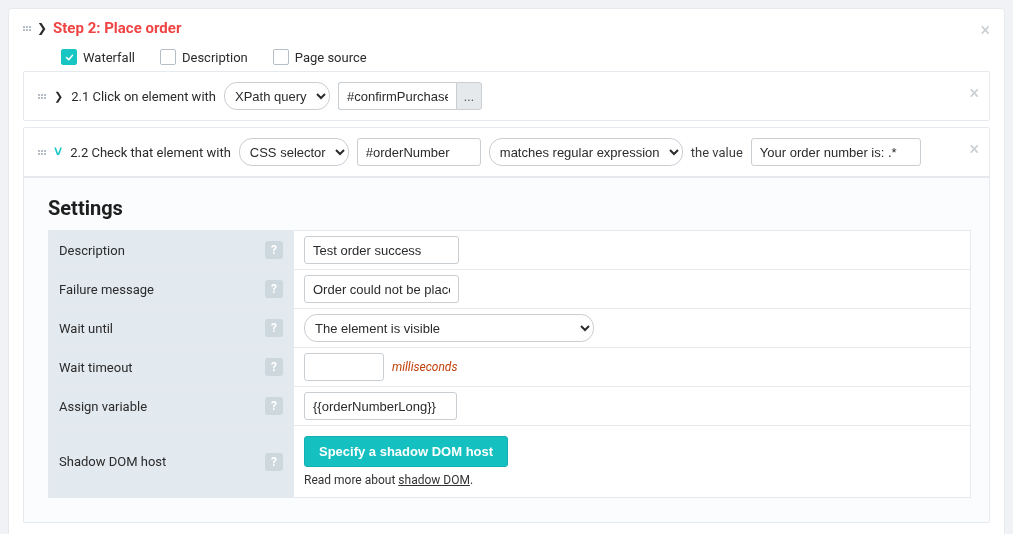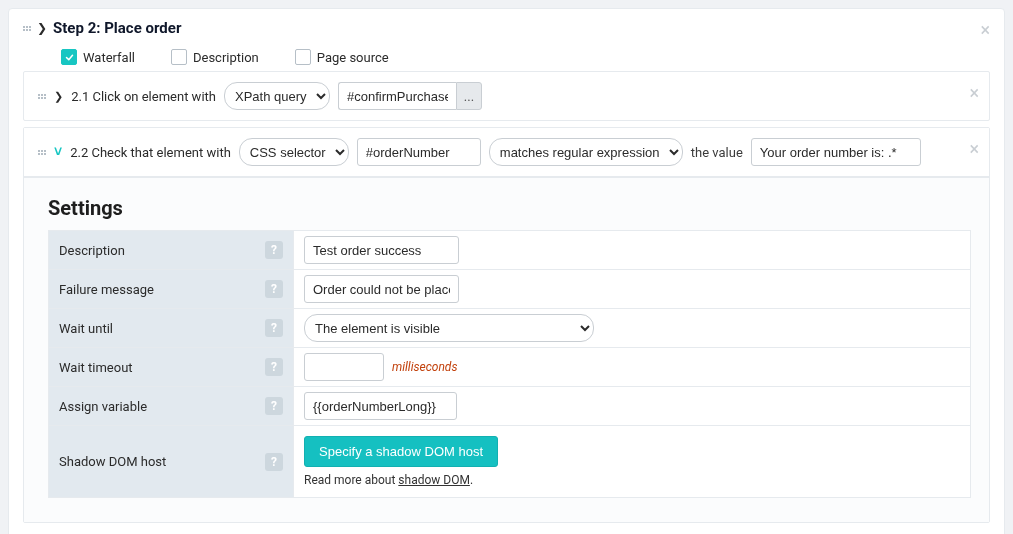--- a/index.html
+++ b/index.html
@@ -29,26 +29,26 @@
   height: 14px;
   display: inline-flex;
   flex-wrap: wrap;
   gap: 1px;
   align-content: center;
 }
 .drag-dots i {
   width: 2px; height: 2px; background: #b6bfc7; display: block;
 }
 .chev { font-size: 12px; color: #3b3b3b; }
-.step-title { font-weight: 700; font-size: 15px; color: #0f172a; }
+.step-title { font-weight: 700; font-size: 15px; color: #ef4444; }
 .close-x {
   position: absolute; right: 0; top: 0; font-size: 18px; color: #c9ced3;
 }
 .options-row {
-  display: flex; align-items: flex-end; gap: 36px;
+  display: flex; align-items: flex-end; gap: 25px;
   margin: 12px 0 0 38px;
 }
 .opt { display: flex; align-items: center; gap: 6px; font-size: 13px; color: #2b2b2b; }
 .checkbox {
   width: 16px; height: 16px; border: 1.5px solid #b6bfc7; border-radius: 2px;
   display: inline-flex; align-items: center; justify-content: center;
   background: #fff;
 }
 .checkbox.checked {
   background: #17c6c2; border-color: #17c6c2;
@@ -103,21 +103,21 @@
 }
 .help-q {
   width: 18px; height: 18px; border-radius: 3px; background: #cdd7de;
   color: #fff; font-size: 12px; font-weight: 700;
   display: inline-flex; align-items: center; justify-content: center;
 }
 .sval { flex: 1; padding: 5px 10px; background: #fff; display: flex; align-items: center; gap: 8px; flex-wrap: wrap; height: 38px; }
 .sval.auto-h { height: auto; padding: 10px; flex-direction: column; align-items: flex-start; gap: 6px; }
 .btn-primary {
   background: #15c0c1; color: #fff; border: 1px solid #12b0b1;
-  border-radius: 3px; padding: 7px 14px; font-size: 13px; font-weight: 400;
+  border-radius: 3px; padding: 7px 14px; font-size: 13px; font-weight: 700;
 }
 .italic-hint { font-style: italic; color: #c2410c; font-size: 12px; }
 .readmore { font-size: 12px; color: #333; }
 .readmore u { color: #333; }
 
 .row-group { display: flex; align-items: center; gap: 0; }
 .row-group .text-input { border-top-right-radius: 0; border-bottom-right-radius: 0; border-right: none; }
 .row-group .dots-btn { border-top-left-radius: 0; border-bottom-left-radius: 0; }
 
 .sub-container { border: 1px solid #e6eaee; border-radius: 2px; background: #fff; margin-top: 4px; }

